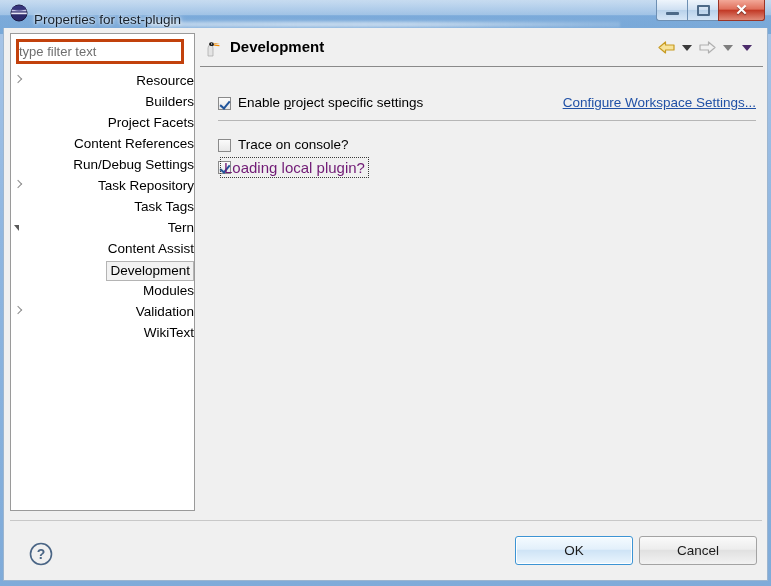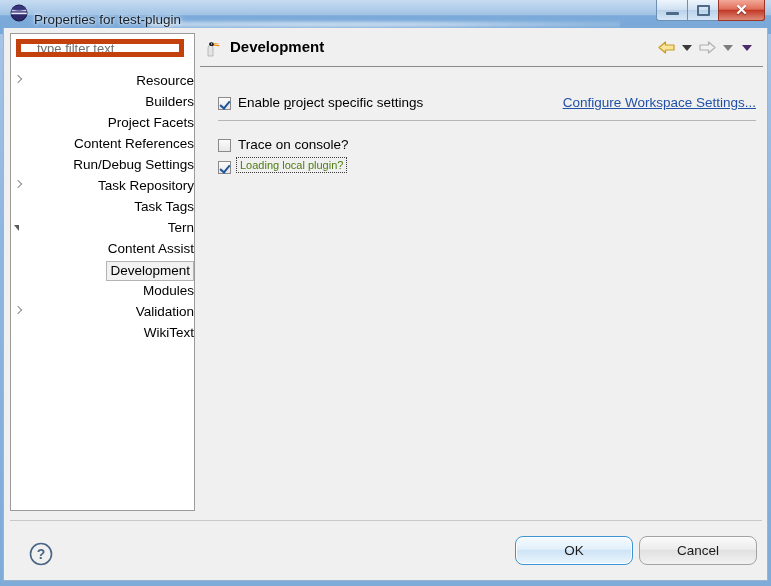--- a/index.html
+++ b/index.html
@@ -155,28 +155,28 @@
     border: 1px solid #9a9a9a;
     box-sizing: border-box;
     overflow: hidden;
   }
 
   .filter-box {
     position: absolute;
     left: 5px;
     top: 5px;
     width: 168px;
-    height: 18px;
-    box-sizing: border-box;
-    border: 5px solid #c2410c;
+    height: 25px;
+    box-sizing: border-box;
+    border: 3px solid #c2410c;
     background: #ffffff;
     font-family: "Liberation Sans", sans-serif;
     font-size: 13px;
     color: #222;
-    padding: 0 16px;
+    padding: 0 0;
     outline: none;
   }
   .filter-box::placeholder { color: #6f6f6f; opacity: 1; }
 
   .tree-list {
     position: absolute;
     left: 0;
     top: 36px;
     width: 100%;
     text-align: right;
@@ -354,26 +354,26 @@
   .opt-row {
     position: absolute;
     left: 18px;
     height: 20px;
   }
   .opt-row.r1 { top: 104px; }
   .opt-row.r2 { top: 126px; }
 
   .focus-outline {
     position: absolute;
-    left: 18px;
+    left: 2px;
     top: -2px;
     padding: 1px 3px;
     border: 1px dotted #3a3a3a;
-    font-size: 11px;
-    color: #4d7c0f;
+    font-size: 15px;
+    color: #701a75;
     white-space: nowrap;
   }
 
   
   .footer {
     position: absolute;
     left: 6px;
     top: 492px;
     width: 752px;
     height: 55px;
@@ -393,21 +393,21 @@
   .btn {
     position: absolute;
     top: 15px;
     height: 29px;
     box-sizing: border-box;
     font-family: "Liberation Sans", sans-serif;
     font-size: 13.5px;
     color: #1b1b1b;
     background: linear-gradient(180deg, #f7fbfe 0%, #e9f1f9 45%, #dce8f4 50%, #eef5fb 100%);
     border: 1px solid #9b9b9b;
-    border-radius: 8px;
+    border-radius: 3px;
     cursor: default;
   }
   .btn.ok {
     right: 129px;
     width: 118px;
     border: 1px solid #3c94d4;
     box-shadow: inset 0 0 0 1px #ffffff;
     background: linear-gradient(180deg, #f4fbff 0%, #e3f0fb 45%, #cfe4f6 50%, #eaf5fd 100%);
   }
   .btn.cancel {

